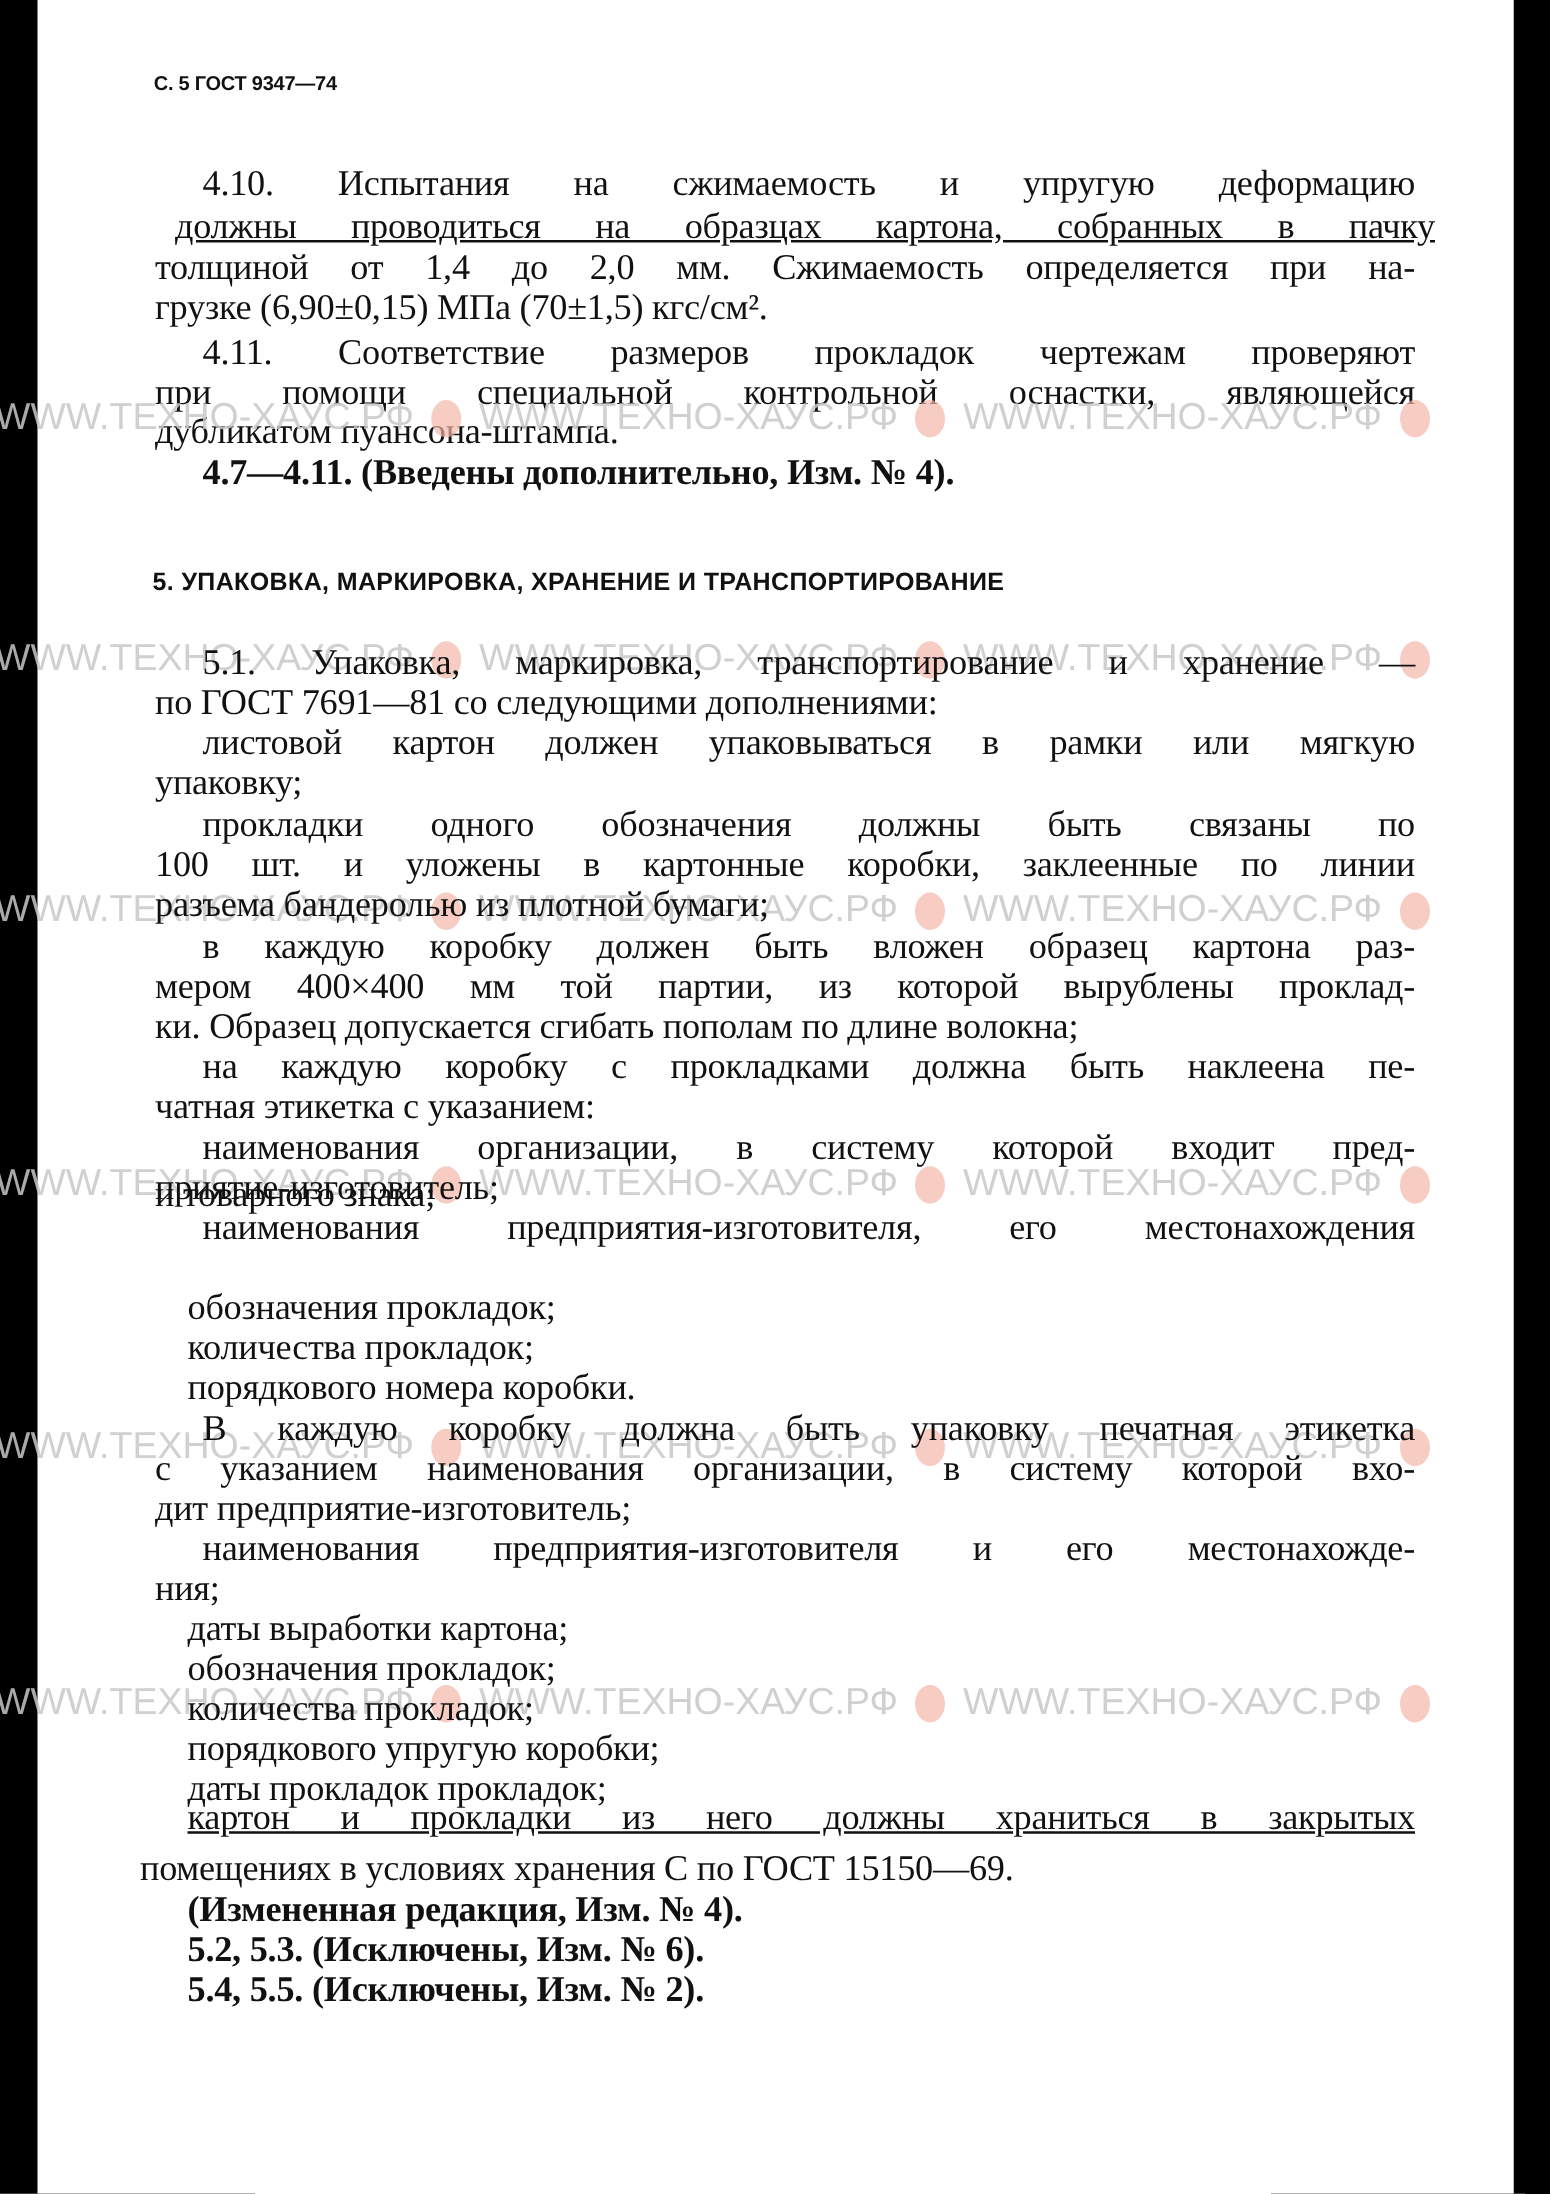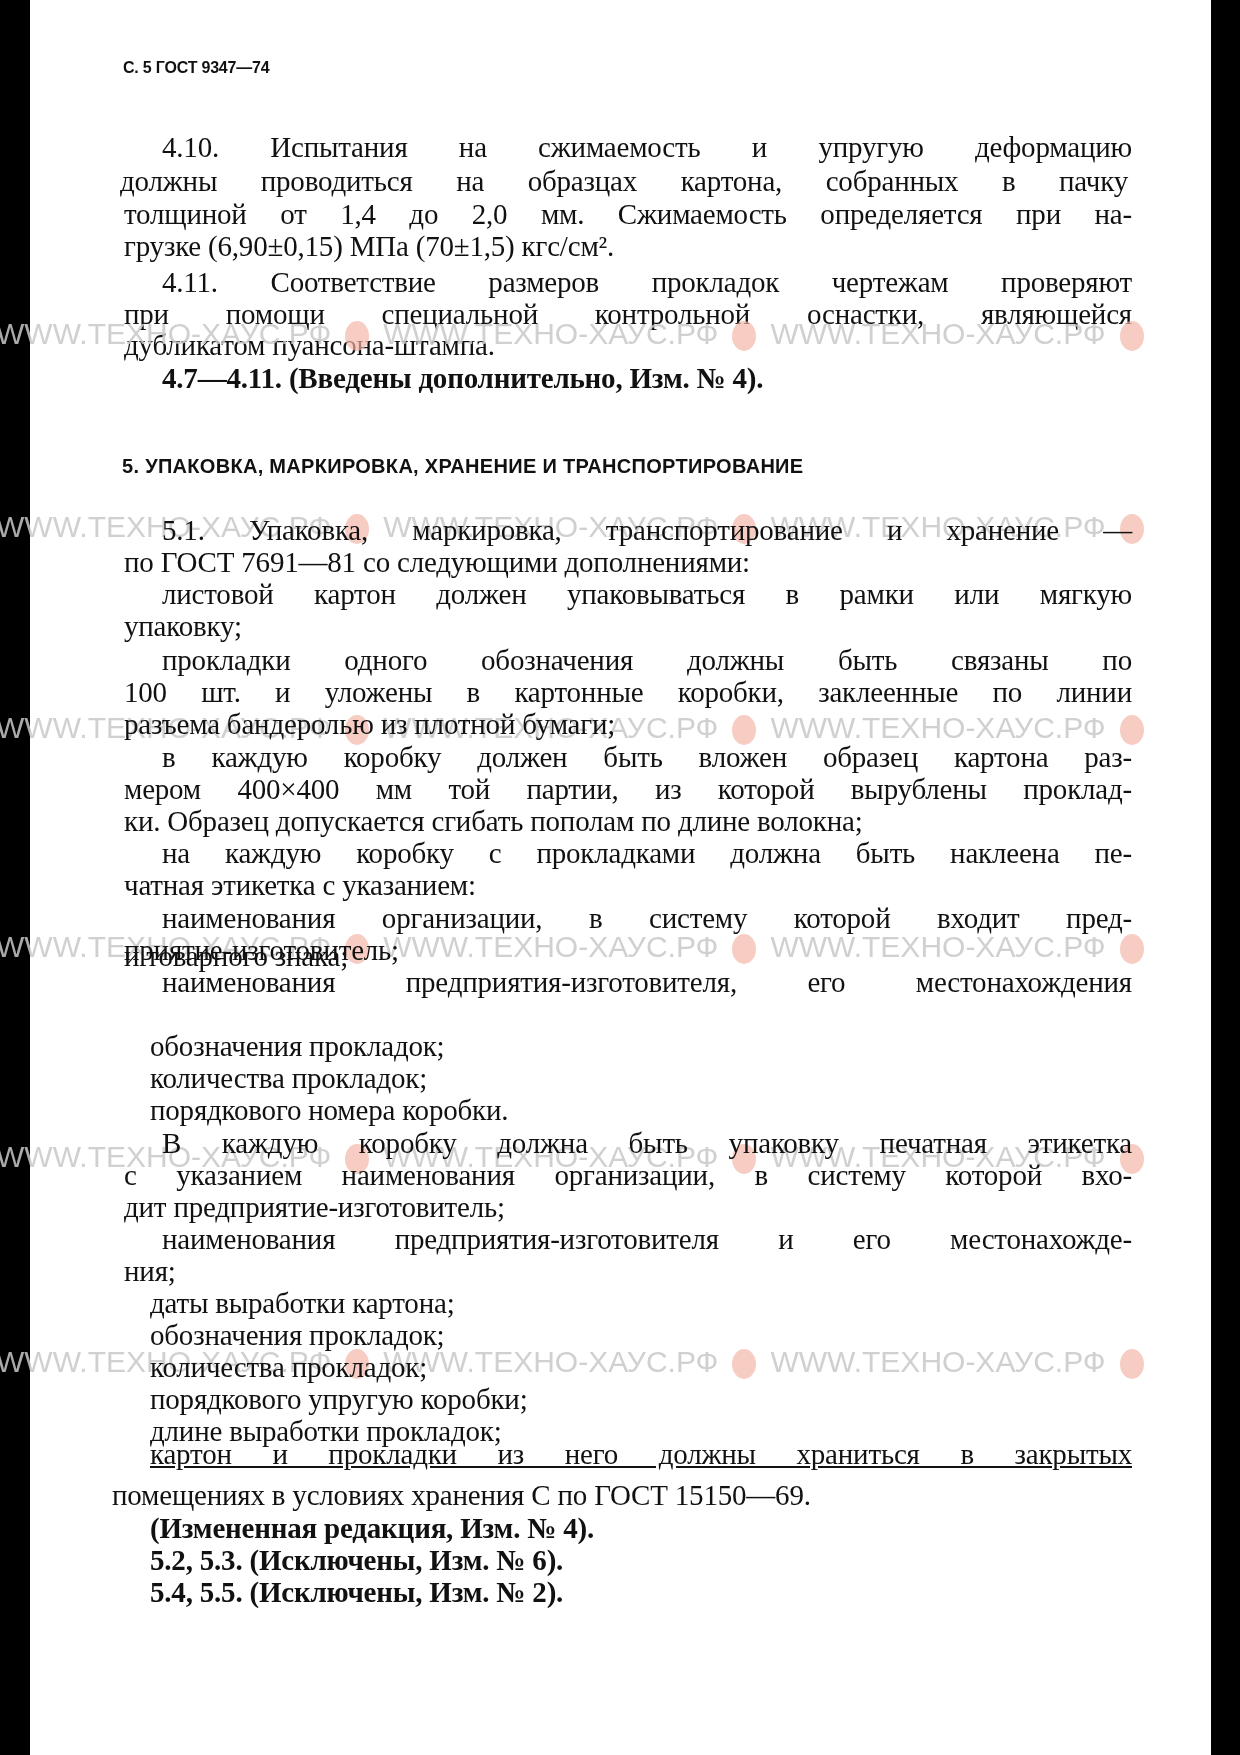--- a/index.html
+++ b/index.html
@@ -18,21 +18,21 @@
   .wm span.txt { display:inline-block; }
 </style>
 </head>
 <body>
 
 <div class="page"></div>
 
 <div class="ln hdr" style="left:123px; top:52px;">С. 5 ГОСТ 9347—74</div>
 
 <div class="ln j" style="left:162px; top:131px; width:970px;">4.10. Испытания  на  сжимаемость и упругую  деформацию</div>
-<div class="ln j" style="left:120px; top:165px; width:1008px;">должны проводиться на образцах картона, собранных в пачку</div>
+<div class="ln j" style="left:140px; top:165px; width:1008px;text-decoration:underline;">должны проводиться на образцах картона, собранных в пачку</div>
 <div class="ln j" style="left:124px; top:198px; width:1008px;">толщиной от 1,4 до 2,0 мм. Сжимаемость определяется при на-</div>
 <div class="ln" style="left:124px; top:230px;">грузке (6,90±0,15) МПа (70±1,5) кгс/см².</div>
 
 <div class="ln j" style="left:162px; top:266px; width:970px;">4.11. Соответствие размеров прокладок чертежам проверяют</div>
 <div class="ln j" style="left:124px; top:298px; width:1008px;">при помощи специальной контрольной оснастки, являющейся</div>
 <div class="ln" style="left:124px; top:329px;">дубликатом пуансона-штампа.</div>
 <div class="ln b" style="left:162px; top:362px;">4.7—4.11. (Введены дополнительно, Изм. № 4).</div>
 
 <div class="ln h2" style="left:122px; top:450px;">5. УПАКОВКА, МАРКИРОВКА, ХРАНЕНИЕ И ТРАНСПОРТИРОВАНИЕ</div>
 
@@ -70,15 +70,15 @@
 <div class="ln" style="left: 150px; top: 1094px;">порядкового номера коробки.</div>
 <div class="ln j" style="left: 162px; top: 1127px; width: 970px;">В каждую коробку должна быть упаковку печатная этикетка</div>
 <div class="ln j" style="left: 124px; top: 1159px; width: 1008px;">с указанием наименования организации, в систему которой вхо-</div>
 <div class="ln" style="left: 124px; top: 1191px; text-align: right;">дит предприятие-изготовитель;</div>
 <div class="ln j" style="left: 162px; top: 1223px; width: 970px;">наименования предприятия-изготовителя и его местонахожде-</div>
 <div class="ln" style="left: 124px; top: 1255px;">ния;</div>
 <div class="ln" style="left: 150px; top: 1287px;">даты выработки картона;</div>
 <div class="ln" style="left: 150px; top: 1319px;">обозначения прокладок;</div>
 <div class="ln" style="left: 150px; top: 1351px;">количества прокладок;</div>
 <div class="ln" style="left: 150px; top: 1383px;">порядкового упругую коробки;</div>
-<div class="ln" style="left: 150px; top: 1415px;">длине выработки прокладок;</div>
+<div class="ln" style="left: 150px; top: 1415px;">даты прокладок прокладок;</div>
 <div class="ln j" style="left: 150px; top: 1438px; width: 982px; text-decoration: underline;">картон и прокладки из него должны храниться в закрытых</div>
 <div class="ln" style="left: 112px; top: 1479px;">помещениях в условиях хранения С по ГОСТ 15150—69.</div>
 
 </body></html>

